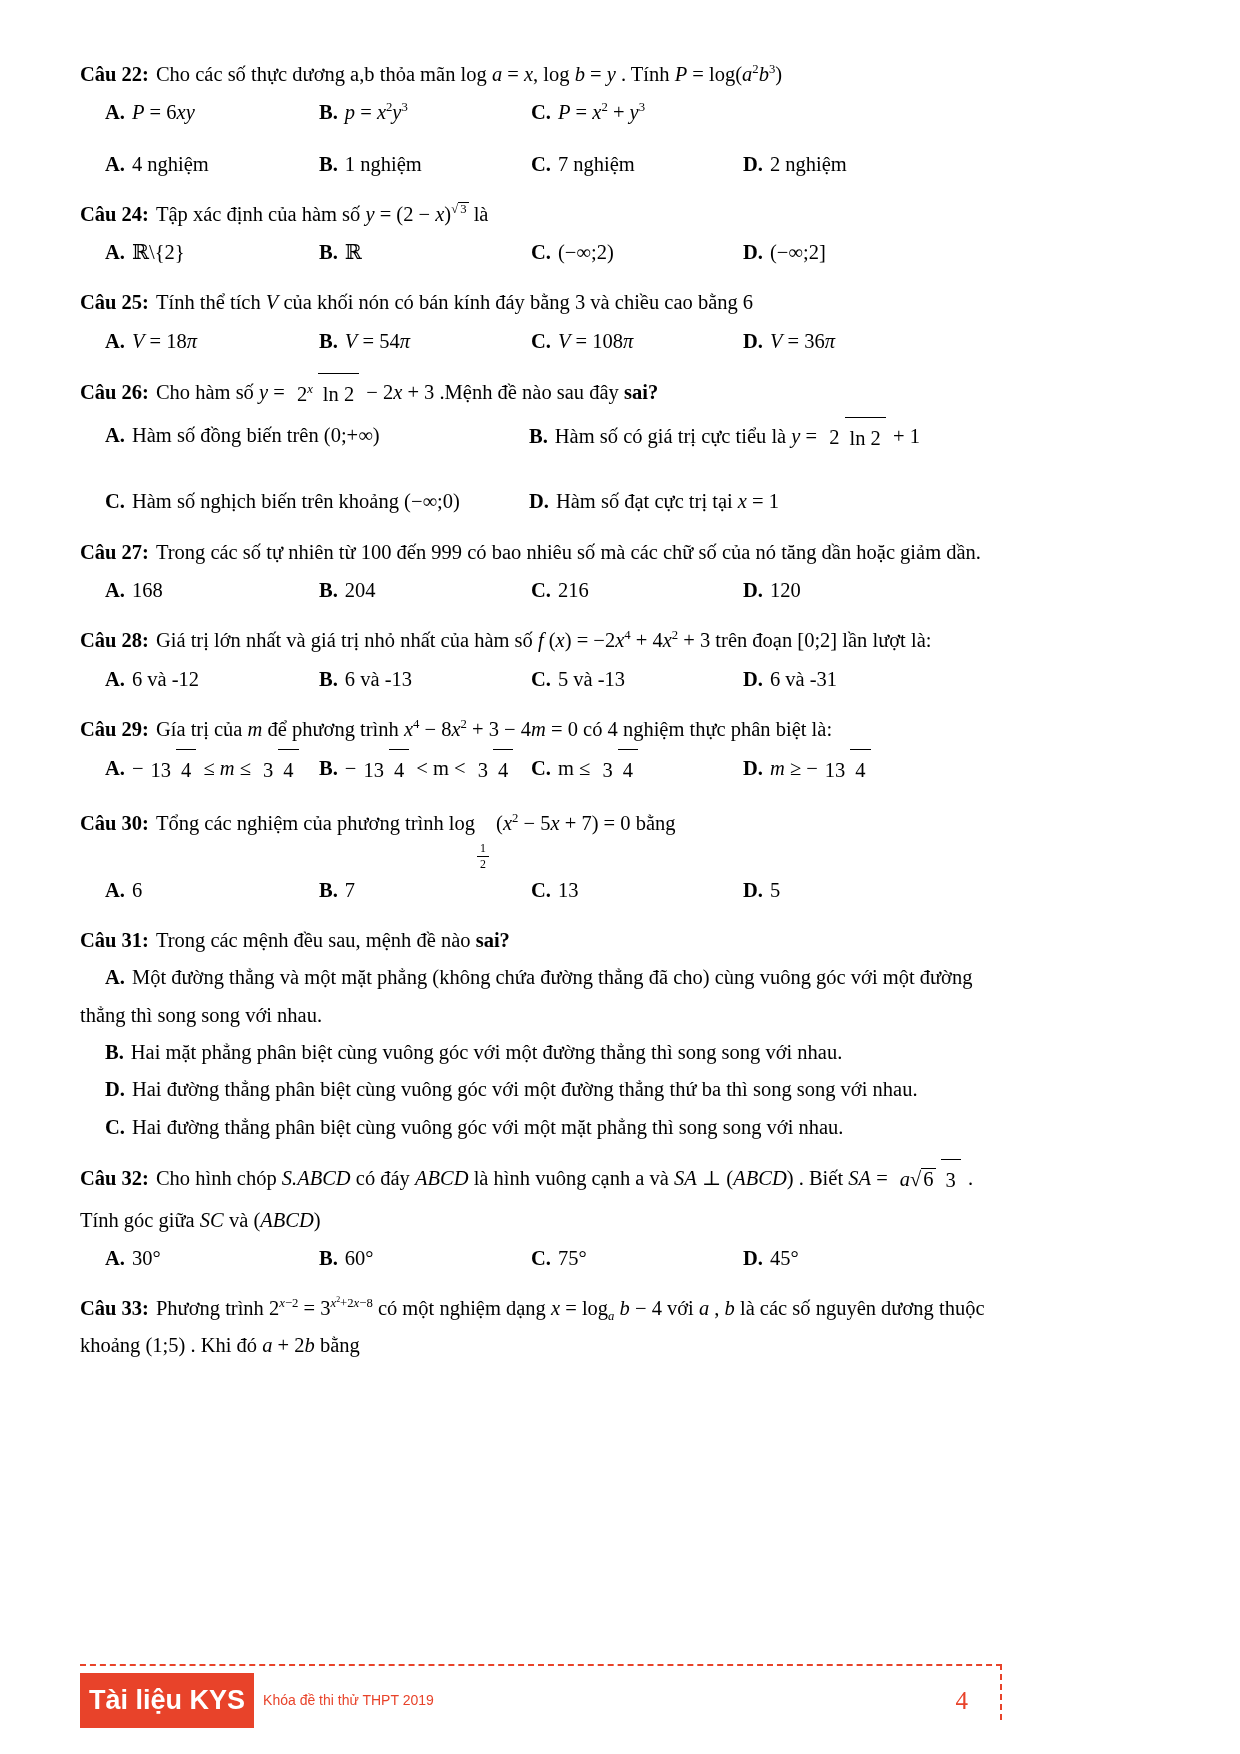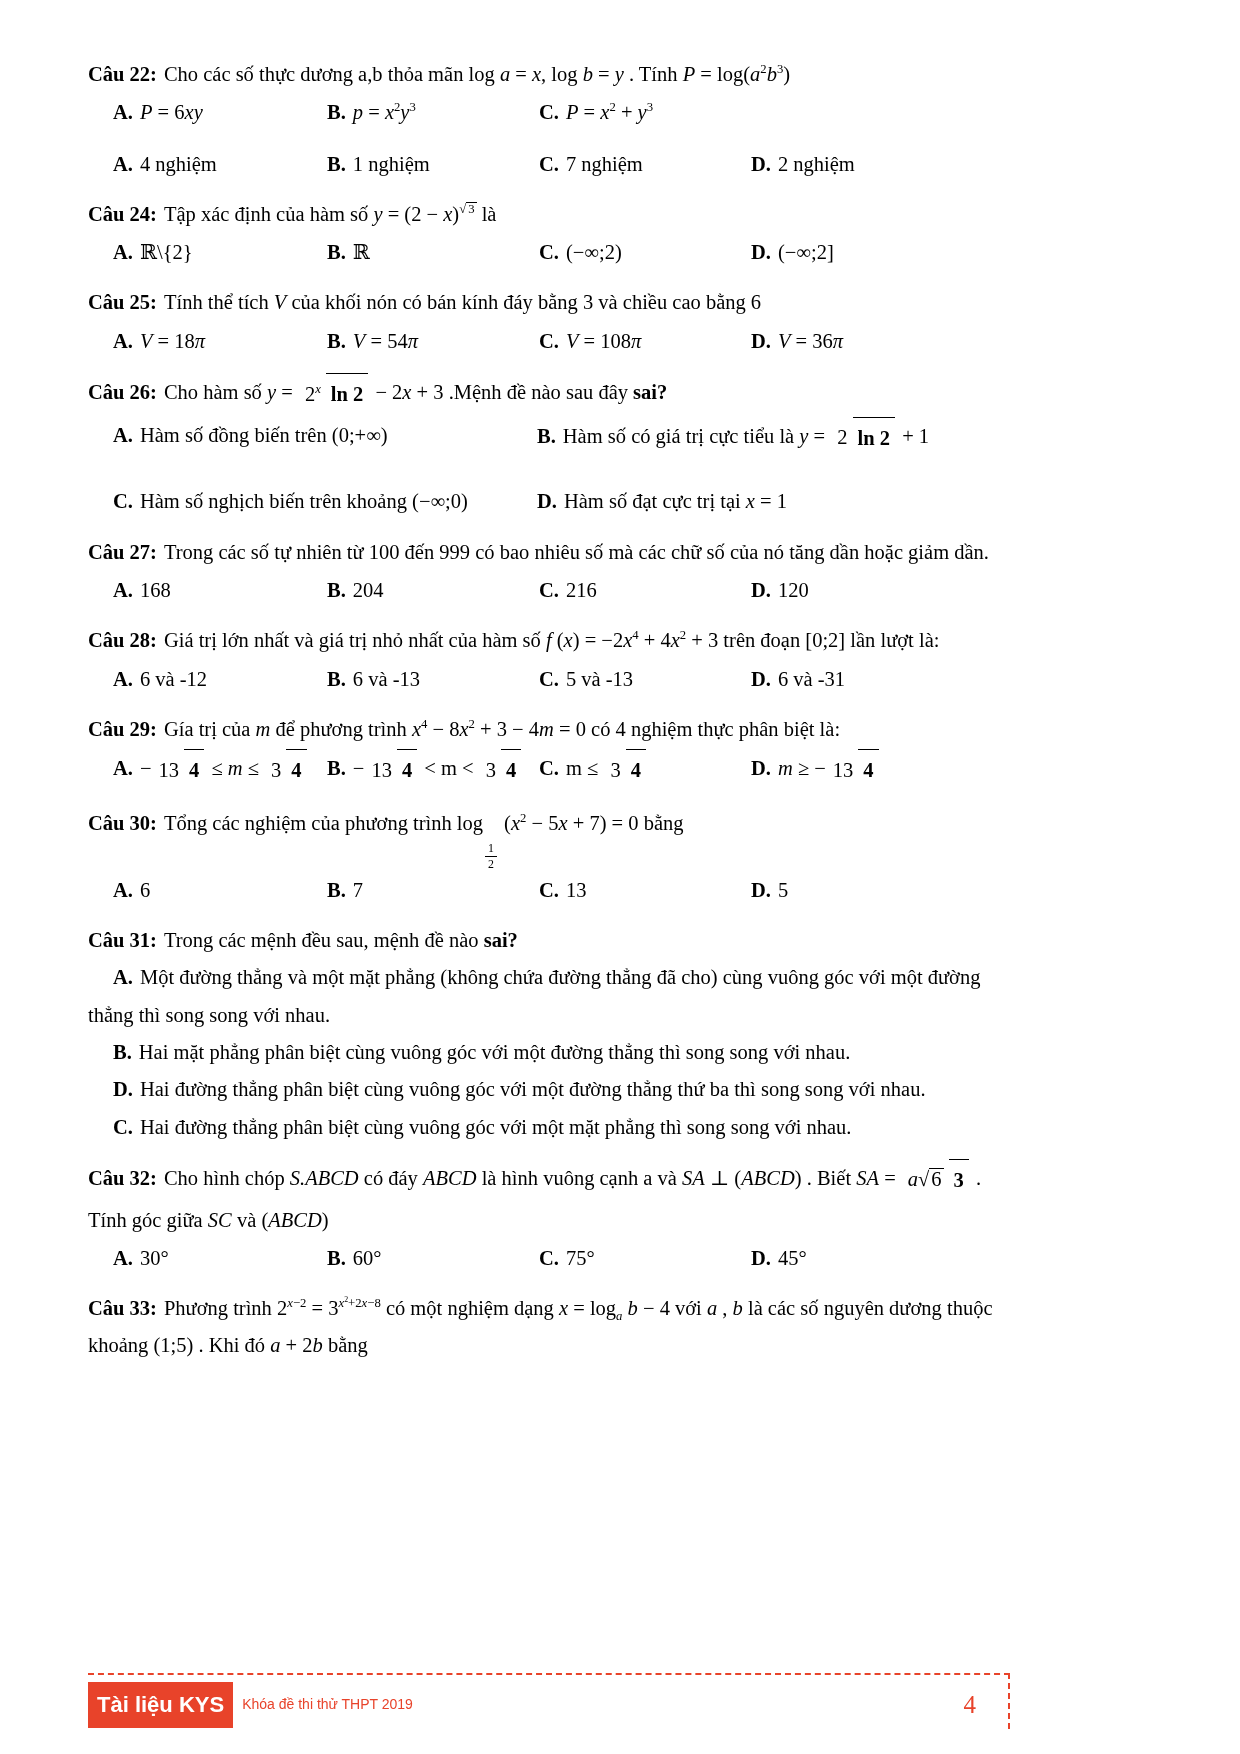--- a/index.html
+++ b/index.html
@@ -2,53 +2,53 @@
 <html style="--accent: #e8432a;"><head>
 <meta charset="utf-8">
 <style>
   :root{ --accent:#e8432a; }
   html,body{margin:0;padding:0;background:#ffffff;}
   .page{
     width:1080px;height:1754px;box-sizing:border-box;
     display:flex;flex-direction:column;
     padding:56px 78px 0 80px;
     font-family:"Liberation Serif","DejaVu Serif",serif;
-    font-size:20.5px;line-height:1.82;color:#000;margin-left:8px;
+    font-size:20.5px;line-height:1.82;color:#000;
   }
   .q{margin:0 0 13px 0;}
   .stem{margin:0;}
   .qlab{padding-right:7px;}
   .opts4{display:grid;grid-template-columns:214px 212px 212px 1fr;margin:1px 0 0 25px;}
   .opts2{display:grid;grid-template-columns:424px 1fr;row-gap:24px;margin:1px 0 0 25px;}
   .optsblk{margin:0;}
   .optsblk .optp{margin:0;text-indent:25px;}
   .opt b,.optp b{padding-right:7px;}
   sup{font-size:0.62em;line-height:0;}
   sub{font-size:0.62em;line-height:0;}
   
   .fr{display:inline-flex;flex-direction:row;text-align:center;vertical-align:middle;line-height:1.25;padding:0 2px;align-items:center;}
   .fr .nu{display:block;padding:0 5px;}
-  .fr .de{display:block;border-top:1.6px solid #000;padding:8px 5px;font-weight:bold;}
+  .fr .de{display:block;border-top:1.6px solid #000;padding:8px 5px;}
   
   .logbase{display:inline-flex;flex-direction:column;font-size:0.58em;line-height:1.2;text-align:center;vertical-align:-1.9em;padding:0 2px;}
   .logbase .nu{display:block;padding:0 3px;}
   .logbase .de{display:block;border-top:1.3px solid #000;padding:0 3px;}
   
   .sqrt{white-space:nowrap;}
   .sqrt .rad{display:inline-block;border-top:1.6px solid #000;padding:0 2px;line-height:1.05;}
   
   .footer{
     margin-top:auto;margin-bottom:24px;position:relative;
     border-top:2px dashed var(--accent);
     display:flex;align-items:center;
     padding:7px 34px 2px 0;
     font-family:"Liberation Sans","DejaVu Sans",sans-serif;
   }
   .vrule{position:absolute;right:0;top:-2px;height:56px;border-right:2px dashed var(--accent);}
-  .brand{background:var(--accent);color:#fff;font-weight:bold;font-size:22px;padding:3px 9px;white-space:nowrap;}
+  .brand{background:var(--accent);color:#fff;font-weight:bold;font-size:27px;padding:3px 9px;white-space:nowrap;}
   .subtitle{color:var(--accent);font-size:14px;margin-left:9px;white-space:nowrap;}
   .pagenum{margin-left:auto;color:var(--accent);font-family:"Liberation Serif",serif;font-size:25px;}
 </style>
 </head>
 <body>
 
 <div class="page">
 
   <section class="q">
     <p class="stem"><b class="qlab">Câu 22:</b><span>Cho các số thực dương a,b thỏa mãn  log <i>a</i> = <i>x</i>, log <i>b</i> = <i>y</i> . Tính  <i>P</i> = log(<i>a</i><sup>2</sup><i>b</i><sup>3</sup>)</span></p>

